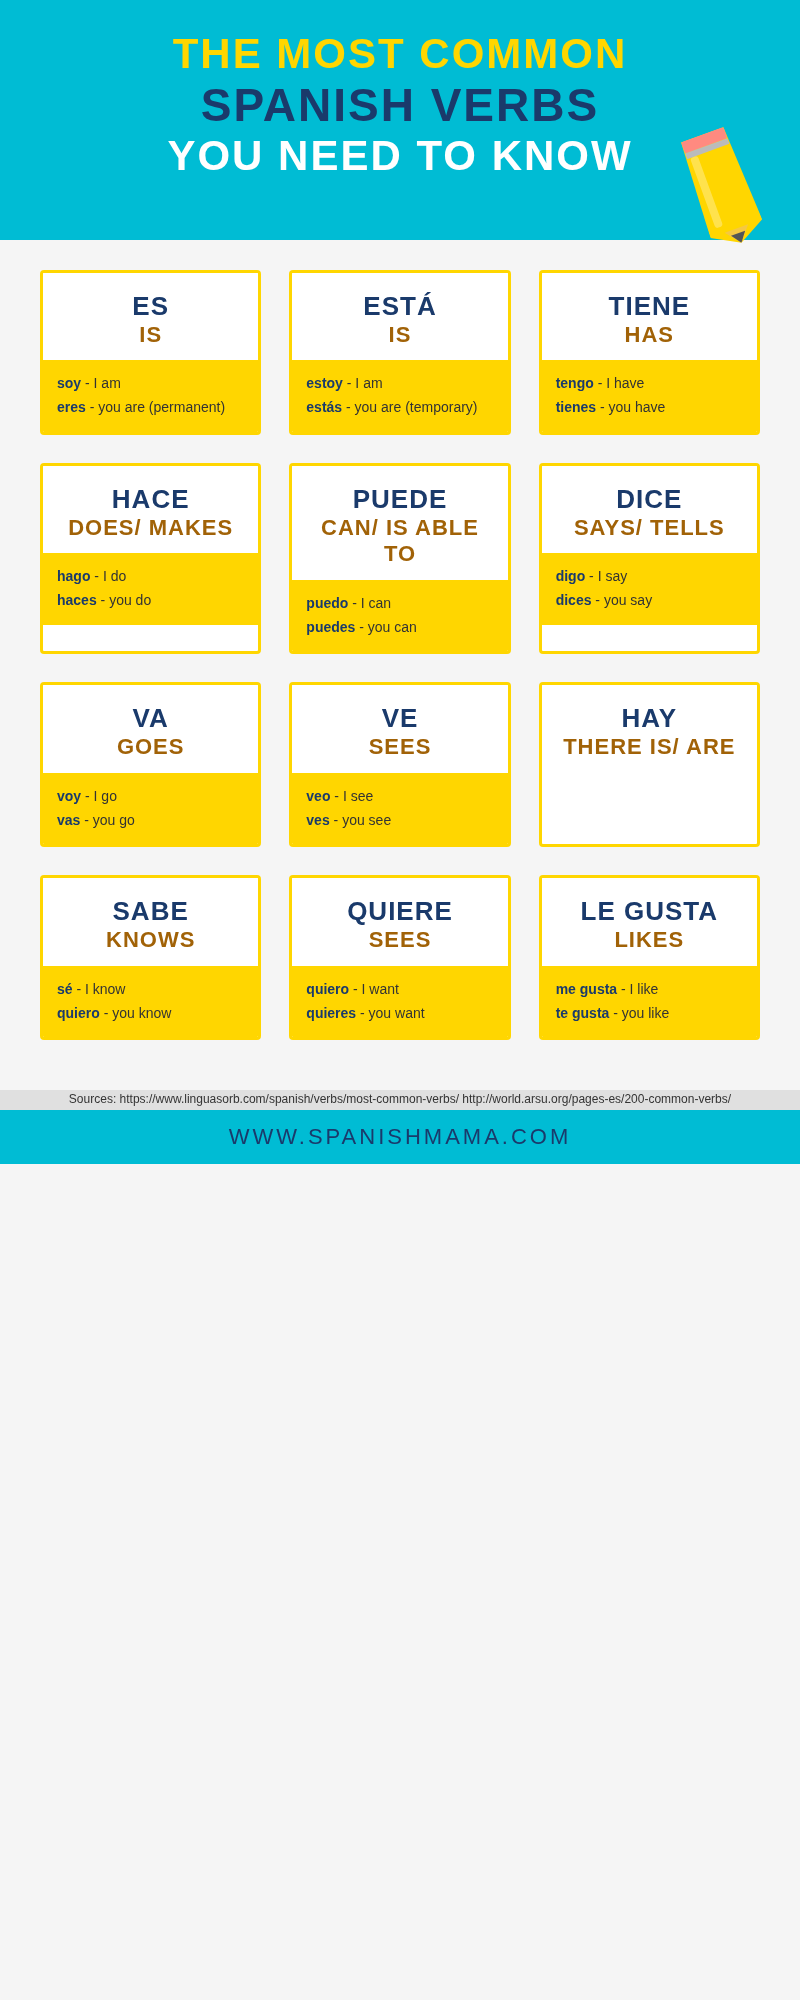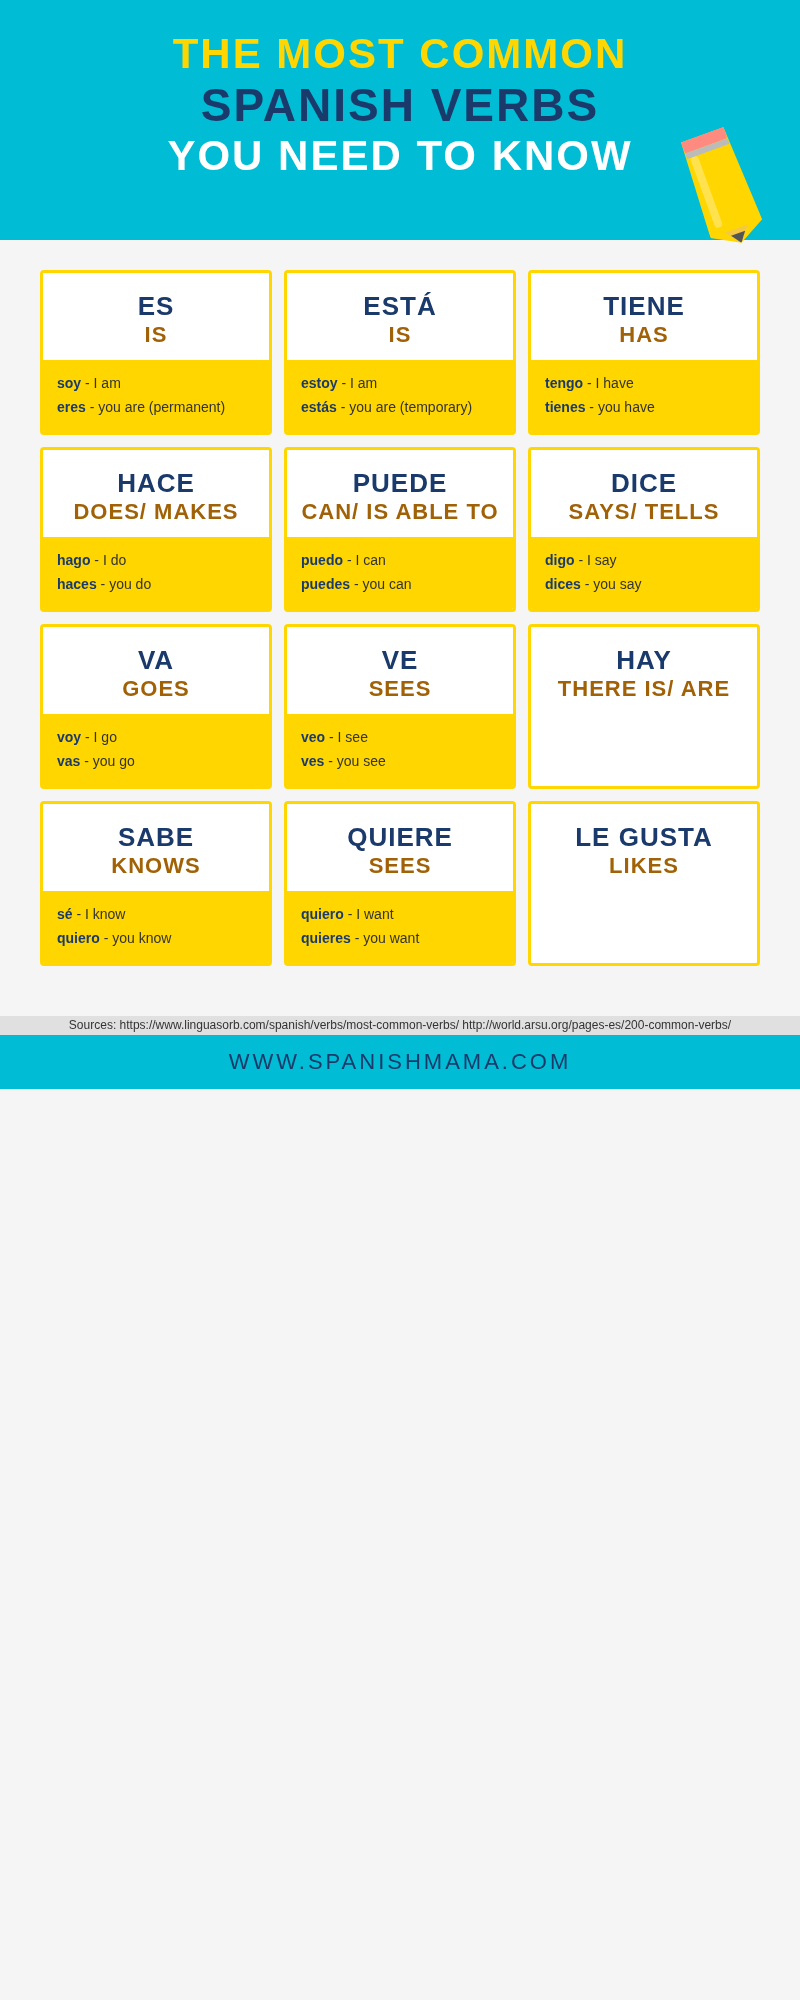--- a/index.html
+++ b/index.html
@@ -42,21 +42,21 @@
     }
 
     .main-content {
       background: #f5f5f5;
       padding: 30px 40px;
     }
 
     .grid {
       display: grid;
       grid-template-columns: repeat(3, 1fr);
-      gap: 12px;
+      gap: 28px;
       margin-bottom: 20px;
     }
 
     .card {
       background: #ffffff;
       border: 3px solid #ffd600;
       border-radius: 4px;
       overflow: hidden;
     }
 
@@ -254,20 +254,24 @@
         <div class="card-bottom">
           <div><span class="sp-word">quiero</span> - I want</div>
           <div><span class="sp-word">quieres</span> - you want</div>
         </div>
       </div>
       <div class="card">
         <div class="card-top">
           <div class="card-spanish">LE GUSTA</div>
           <div class="card-english">LIKES</div>
         </div>
+        <div class="card-bottom">
+          <div><span class="sp-word">me gusta</span> - I like</div>
+          <div><span class="sp-word">te gusta</span> - you like</div>
+        </div>
       </div>
     </div>
 </div>
 
 <div class="footer-sources">
   <span>Sources: https://www.linguasorb.com/spanish/verbs/most-common-verbs/
 http://world.arsu.org/pages-es/200-common-verbs/</span>
 </div>
 
 <div class="footer-bottom">

